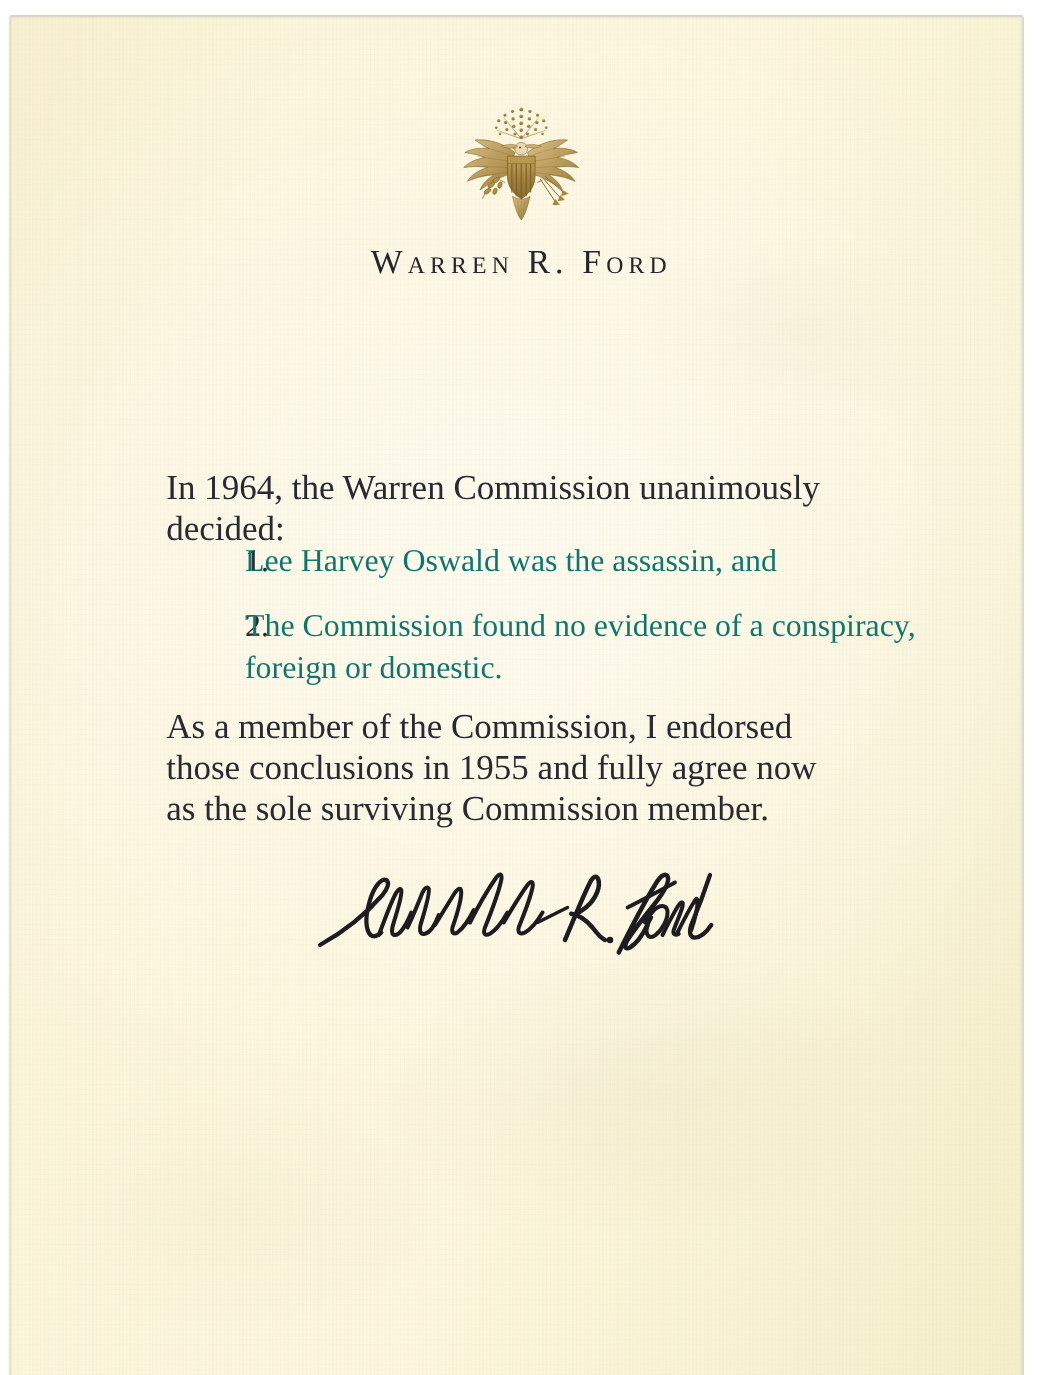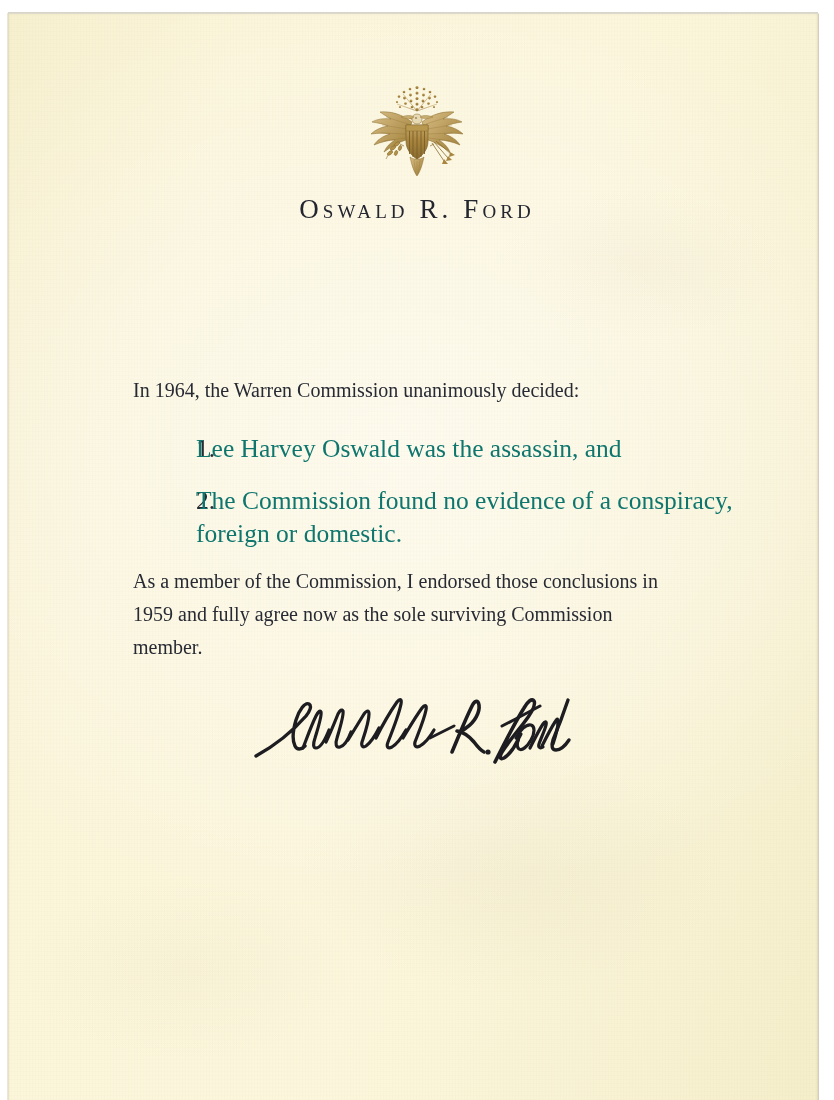--- a/index.html
+++ b/index.html
@@ -114,21 +114,21 @@
     letter-spacing: 4.1px;
     color: #23252f;
     white-space: nowrap;
   }
 
   
   .body-text {
     position: absolute;
     color: #272a33;
     font-family: "Liberation Serif", "DejaVu Serif", serif;
-    font-size: 20px;
+    font-size: 28px;
     line-height: 33px;
   }
 
   #lead-line {
     left: 133px;
     top: 374px;
     width: 600px;
   }
 
   .numbered-item {
@@ -302,35 +302,35 @@
           <line x1="64" y1="76" x2="62.5" y2="89"></line>
         </g>
 
         <g stroke="#8a6c2e" stroke-width="0.7" fill="none">
           <path d="M48 62 L44 60"></path>
           <path d="M74 62 L78 60"></path>
         </g>
       </svg>
     </div>
 
-    <div id="letterhead">Oswald R. Ford</div>
+    <div id="letterhead">Warren R. Ford</div>
 
     <div class="body-text" id="lead-line">In 1964, the Warren Commission unanimously decided:</div>
 
     <div class="numbered-item" id="item-1">
       <div class="item-number">1.</div>
       <div class="item-text">Lee Harvey Oswald was the assassin, and</div>
     </div>
 
     <div class="numbered-item" id="item-2">
       <div class="item-number">2.</div>
       <div class="item-text">The Commission found no evidence of a conspiracy, foreign or domestic.</div>
     </div>
 
-    <div class="body-text" id="closing-paragraph">As a member of the Commission, I endorsed those conclusions in 1959 and fully agree now as the sole surviving Commission member.</div>
+    <div class="body-text" id="closing-paragraph">As a member of the Commission, I endorsed those conclusions in 1955 and fully agree now as the sole surviving Commission member.</div>
 
     <div id="signature">
       <svg viewBox="0 0 320 100" xmlns="http://www.w3.org/2000/svg">
 
         <path class="sig-stroke" stroke-width="3.4" d="M4 76 C22 66 40 52 54 36 C58 31 60 26 57 24 C53 22 47 30 44 40 C41 50 40 60 43 66 C45 70 49 70 53 66"></path>
 
         <path class="sig-stroke" stroke-width="3.2" d="M51 68 C55 58 59 46 64 36 C66 32 68 30 69 32 C70 36 66 48 63 58 C61 64 61 68 64 68 C68 68 73 60 77 50"></path>
         <path class="sig-stroke" stroke-width="3.2" d="M74 62 C78 54 82 44 86 34 C88 30 90 29 91 31 C92 35 88 48 85 58 C83 64 84 68 88 67 C92 66 96 60 99 52"></path>
         <path class="sig-stroke" stroke-width="3.2" d="M96 60 C101 52 107 42 112 34 C115 30 117 30 117 34 C117 42 112 56 110 62 C109 66 111 68 114 66 C118 63 123 56 127 48"></path>
 

